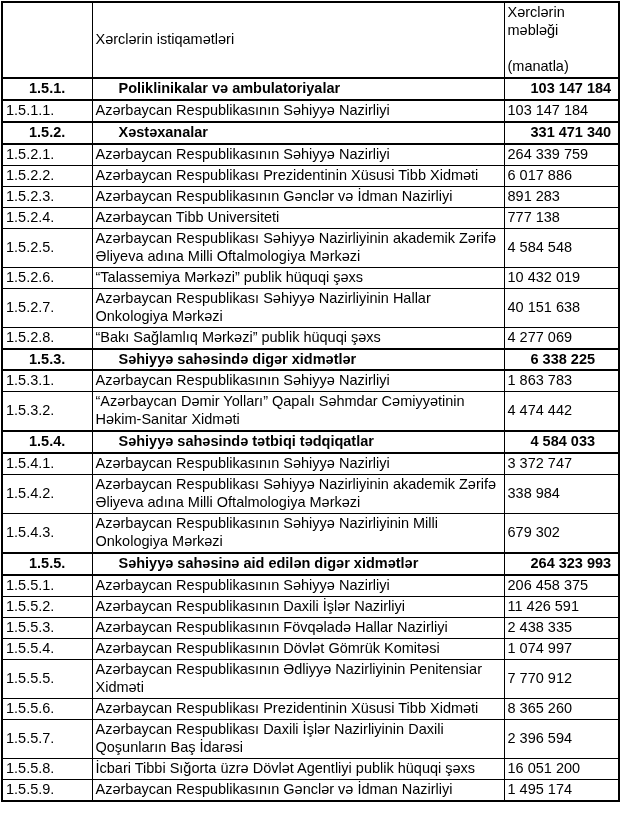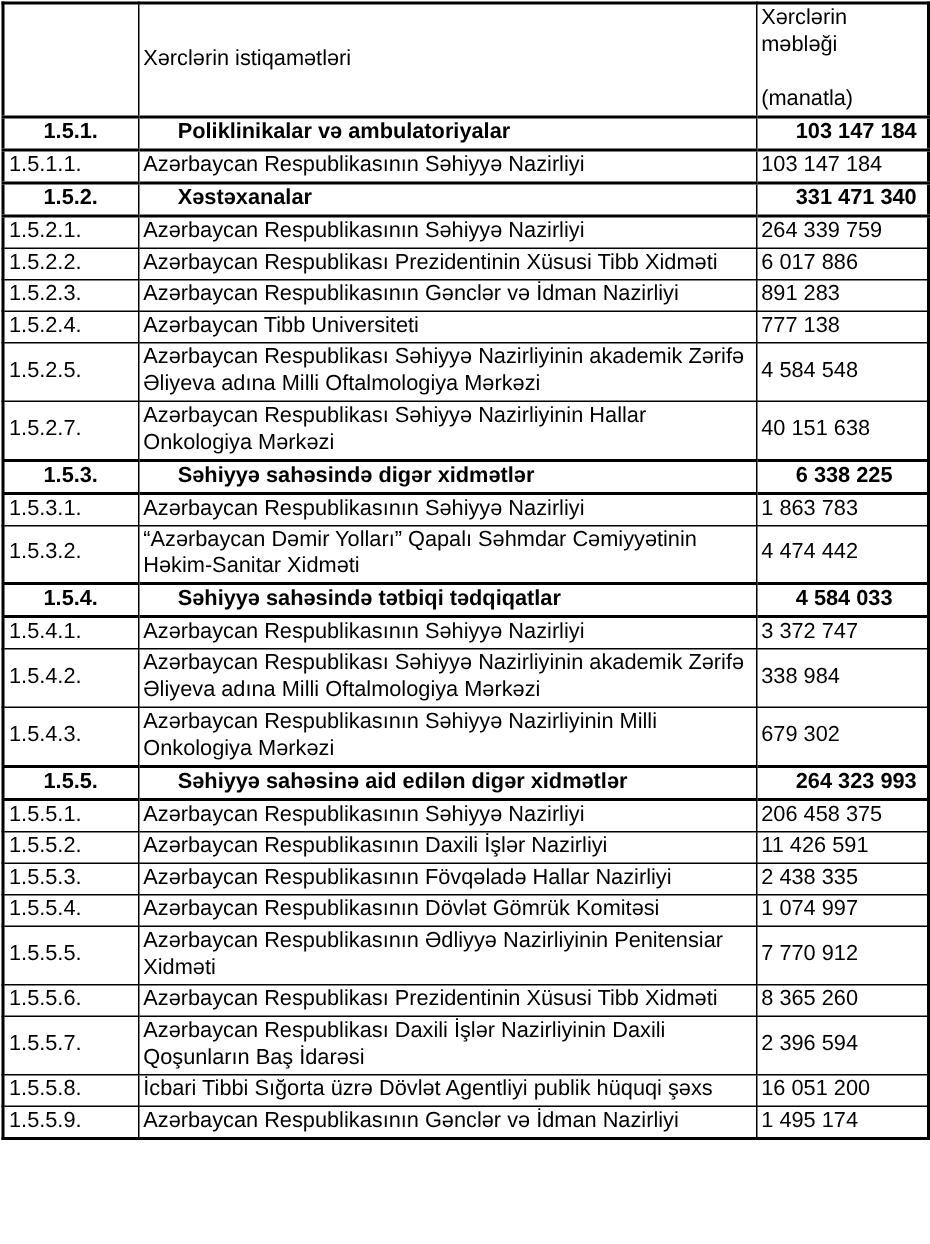--- a/index.html
+++ b/index.html
@@ -119,24 +119,34 @@
           <td class="code">1.5.2.4.</td>
           <td class="dir">Azərbaycan Tibb Universiteti</td>
           <td class="amt">777 138</td>
         </tr>
         <tr>
           <td class="code">1.5.2.5.</td>
           <td class="dir">Azərbaycan Respublikası Səhiyyə Nazirliyinin akademik Zərifə Əliyeva adına Milli Oftalmologiya Mərkəzi</td>
           <td class="amt">4 584 548</td>
         </tr>
         <tr>
+          <td class="code">1.5.2.6.</td>
+          <td class="dir">“Talassemiya Mərkəzi” publik hüquqi şəxs</td>
+          <td class="amt">10 432 019</td>
+        </tr>
+        <tr>
           <td class="code">1.5.2.7.</td>
           <td class="dir">Azərbaycan Respublikası Səhiyyə Nazirliyinin Hallar Onkologiya Mərkəzi</td>
           <td class="amt">40 151 638</td>
         </tr>
+        <tr>
+          <td class="code">1.5.2.8.</td>
+          <td class="dir">“Bakı Sağlamlıq Mərkəzi” publik hüquqi şəxs</td>
+          <td class="amt">4 277 069</td>
+        </tr>
         <tr class="section">
           <td class="code">1.5.3.</td>
           <td class="dir">Səhiyyə sahəsində digər xidmətlər</td>
           <td class="amt">6 338 225</td>
         </tr>
         <tr>
           <td class="code">1.5.3.1.</td>
           <td class="dir">Azərbaycan Respublikasının Səhiyyə Nazirliyi</td>
           <td class="amt">1 863 783</td>
         </tr>

